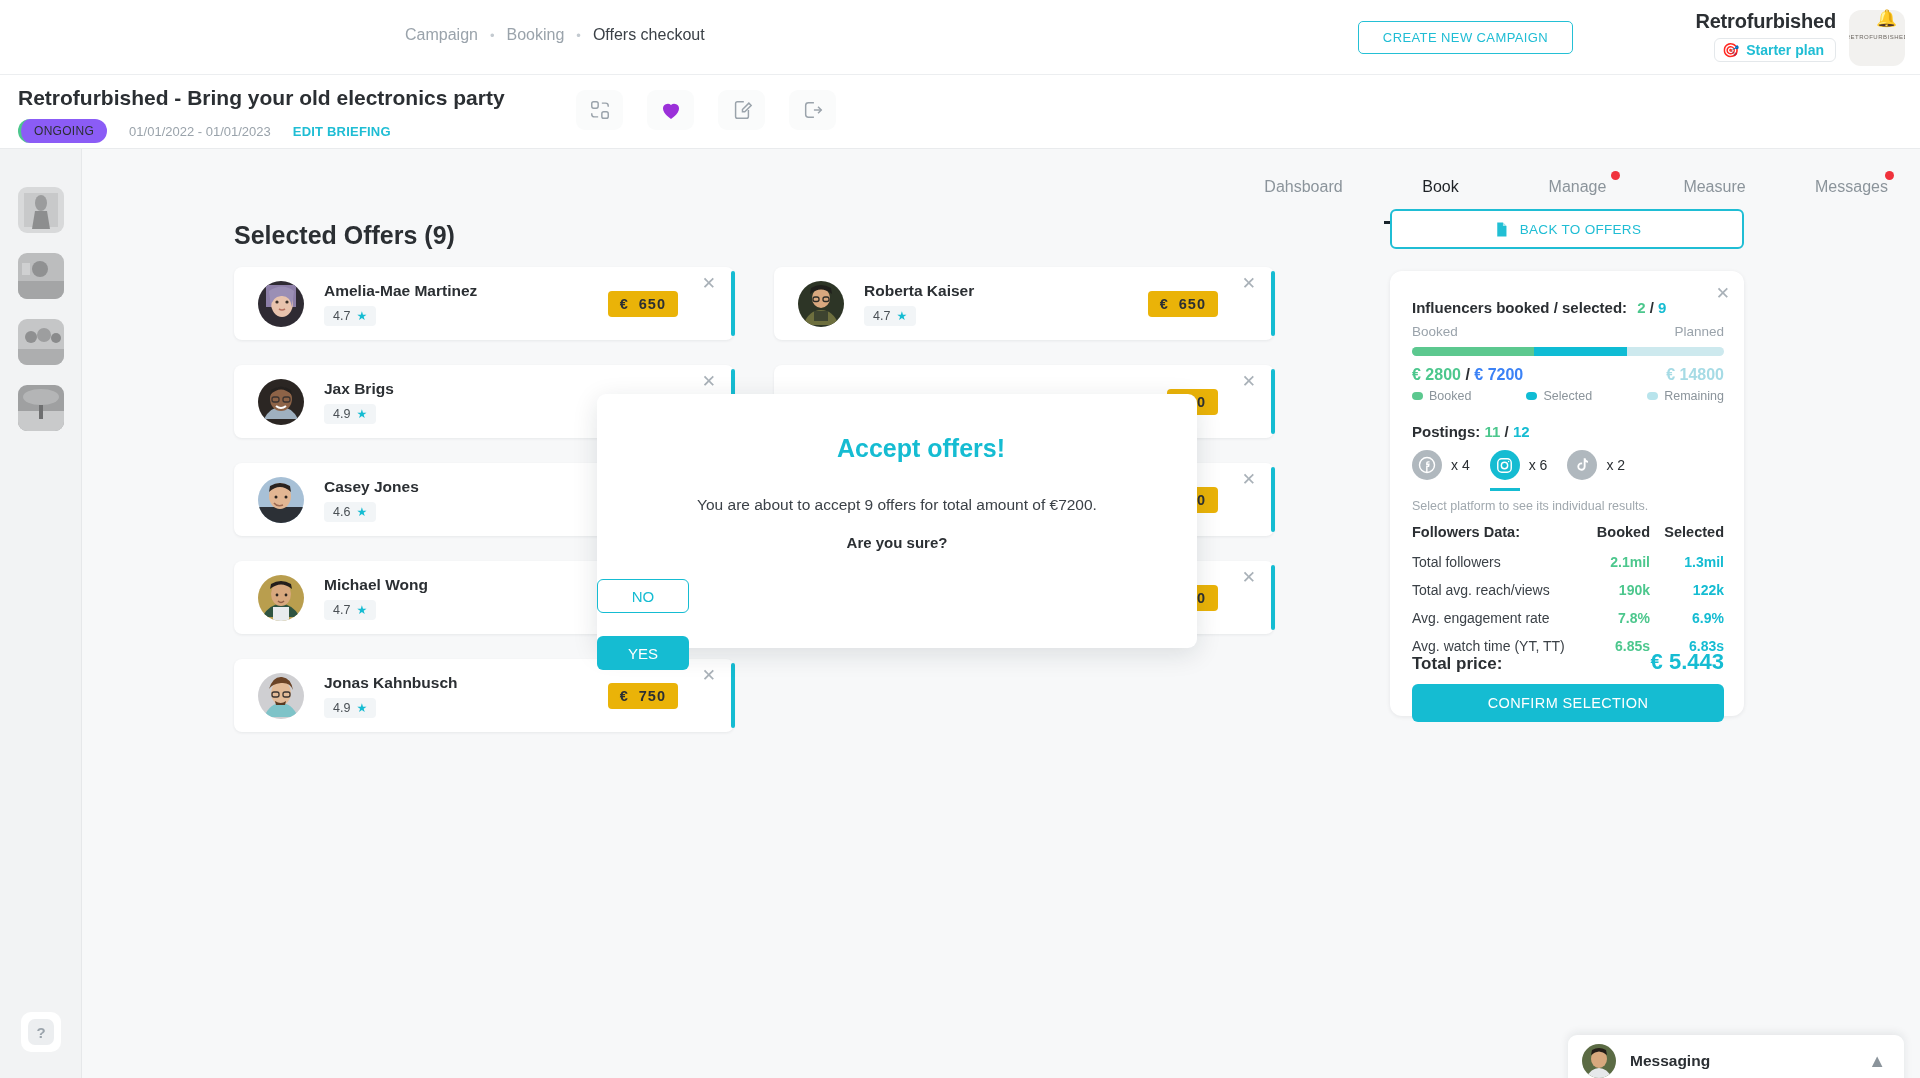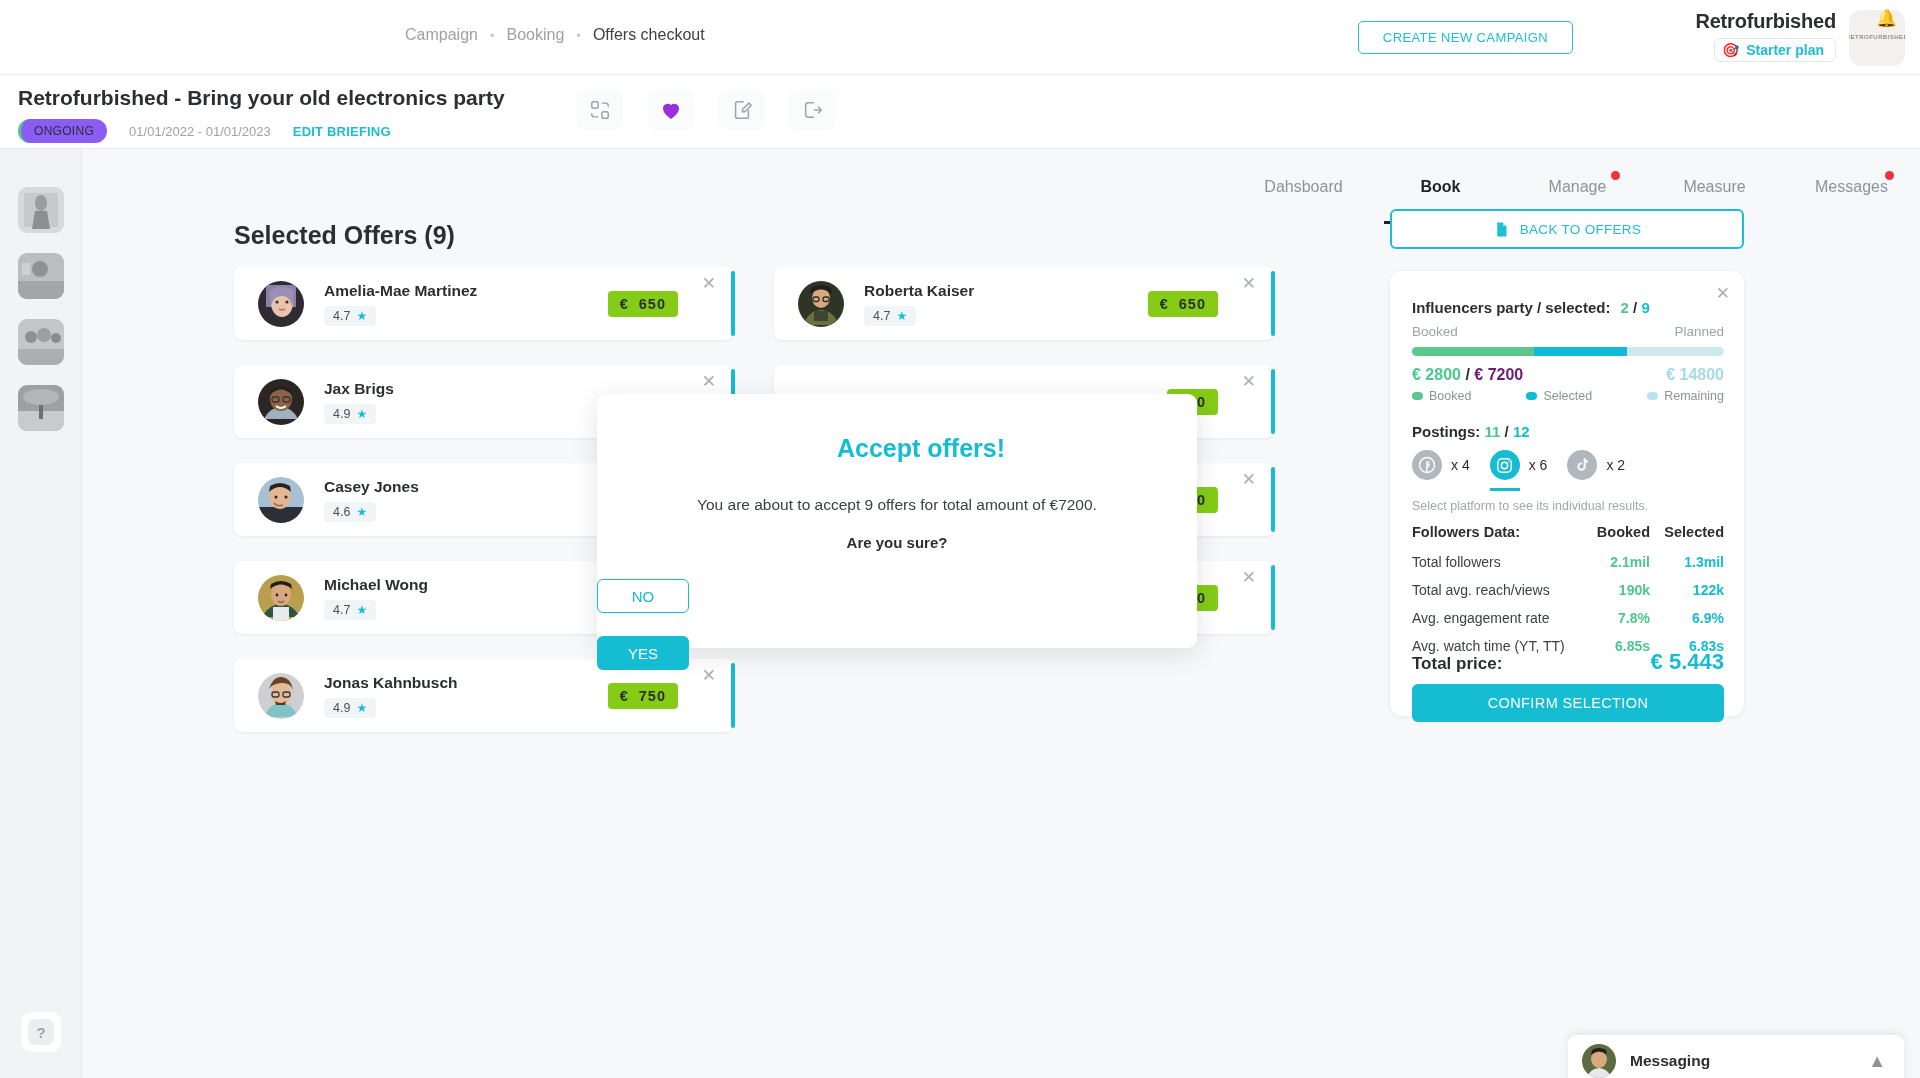--- a/index.html
+++ b/index.html
@@ -94,21 +94,21 @@
   }
 
   .tabs {
     position: absolute; right: 0px; top: 75px; height: 74px; display: flex; align-items: flex-start; gap: 0px;
   }
   .tab {
     position: relative; font-size: 16px; color: #8b949b; height: 74px;
     display: flex; align-items: center; justify-content: center; cursor: pointer;
     padding: 0 0px; width: 137px;
   }
-  .tab.active { color: #1e2226; font-weight: 700; }
+  .tab.active { color: #1e2226; font-weight: 400; }
   .tab.active::after {
     content: ""; position: absolute; bottom: 0; left: 12px; right: 12px; height: 3px; background: #18232b;
   }
   .tab .reddot {
     position: absolute; top: 21px; right: 26px; width: 9px; height: 9px;
     border-radius: 50%; background: #f0323c;
   }
 
   
   .rail {
@@ -164,21 +164,21 @@
   .offer-info { margin-left: 20px; }
   .offer-name { font-size: 15.5px; font-weight: 600; color: #2b2f33; }
   .offer-rating {
     display: inline-flex; align-items: center; gap: 6px; margin-top: 6px;
     background: #f2f5f7; border-radius: 4px; padding: 3px 9px;
     font-size: 12.5px; color: #4a5055;
   }
   .offer-rating .star { color: #15bcd2; font-size: 12px; }
   .offer-price {
     position: absolute; right: 56px; top: 50%; transform: translateY(-50%);
-    background: #84cc16; border-radius: 4px; padding: 5px 12px;
+    background: #eab308; border-radius: 4px; padding: 5px 12px;
     font-size: 14.5px; font-weight: 700; color: #2b2f33; letter-spacing: 1px;
   }
   .offer-x {
     position: absolute; right: 18px; top: 8px; color: #a9b1b8; font-size: 17px;
     cursor: pointer; line-height: 1;
   }
 
   
   .summary {
     position: absolute; left: 1308px; top: 122px; width: 354px; height: 445px;
@@ -198,21 +198,21 @@
     border-radius: 5px; background: #cde9ee; overflow: hidden; display: flex;
   }
   .progress .seg-booked { background: #5cc88f; }
   .progress .seg-selected { background: #0fbcd4; }
   .amounts {
     position: absolute; left: 22px; top: 95px; width: 312px; display: flex; justify-content: space-between;
     font-size: 16px; font-weight: 700;
   }
   .amounts .a1 { color: #4cc78d; }
   .amounts .a1 .slash { color: #2b2f33; font-weight: 700; }
-  .amounts .a1 .a2 { color: #701a75; }
+  .amounts .a1 .a2 { color: #3b82f6; }
   .amounts .a3 { color: #a6dbe5; }
   .legend {
     position: absolute; left: 22px; top: 118px; width: 312px; display: flex; justify-content: space-between;
     font-size: 12.5px; color: #8b949b;
   }
   .legend .it { display: flex; align-items: center; gap: 6px; }
   .legend .sw { width: 11px; height: 8px; border-radius: 4px; }
   .legend .sw.b { background: #5cc88f; }
   .legend .sw.s { background: #0fbcd4; }
   .legend .sw.r { background: #b8e4ec; }
@@ -617,21 +617,21 @@
           <div class="offer-x">✕</div>
         </div>
 
       </div>
     </div>
 
     <div class="summary">
       <div class="close">✕</div>
 
       <div class="sum-head">
-        <span>Influencers party / selected:</span>
+        <span>Influencers booked / selected:</span>
         <span class="g">2</span>
         <span class="sep">/</span>
         <span class="t">9</span>
       </div>
 
       <div class="bar-labels">
         <span>Booked</span>
         <span>Planned</span>
       </div>
 

